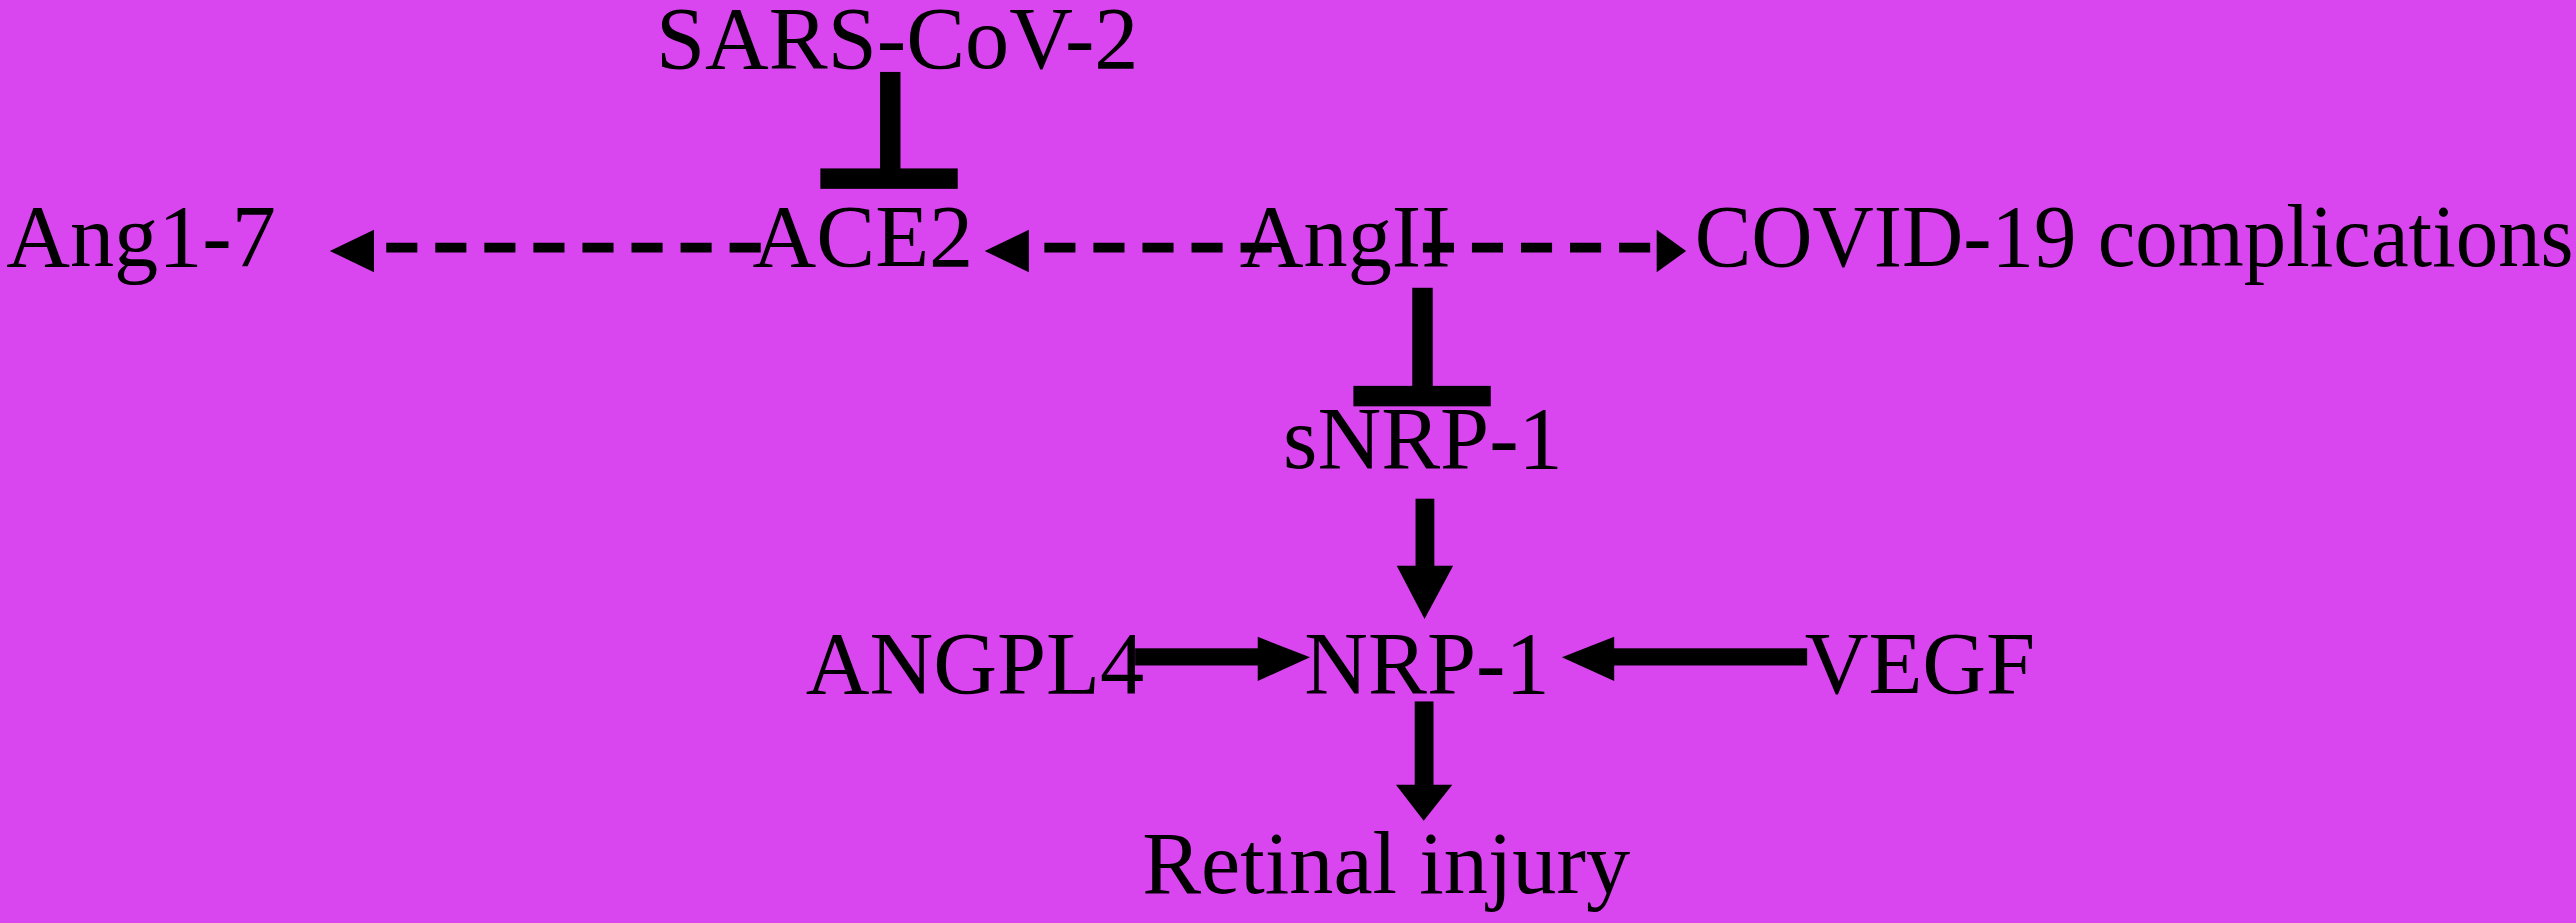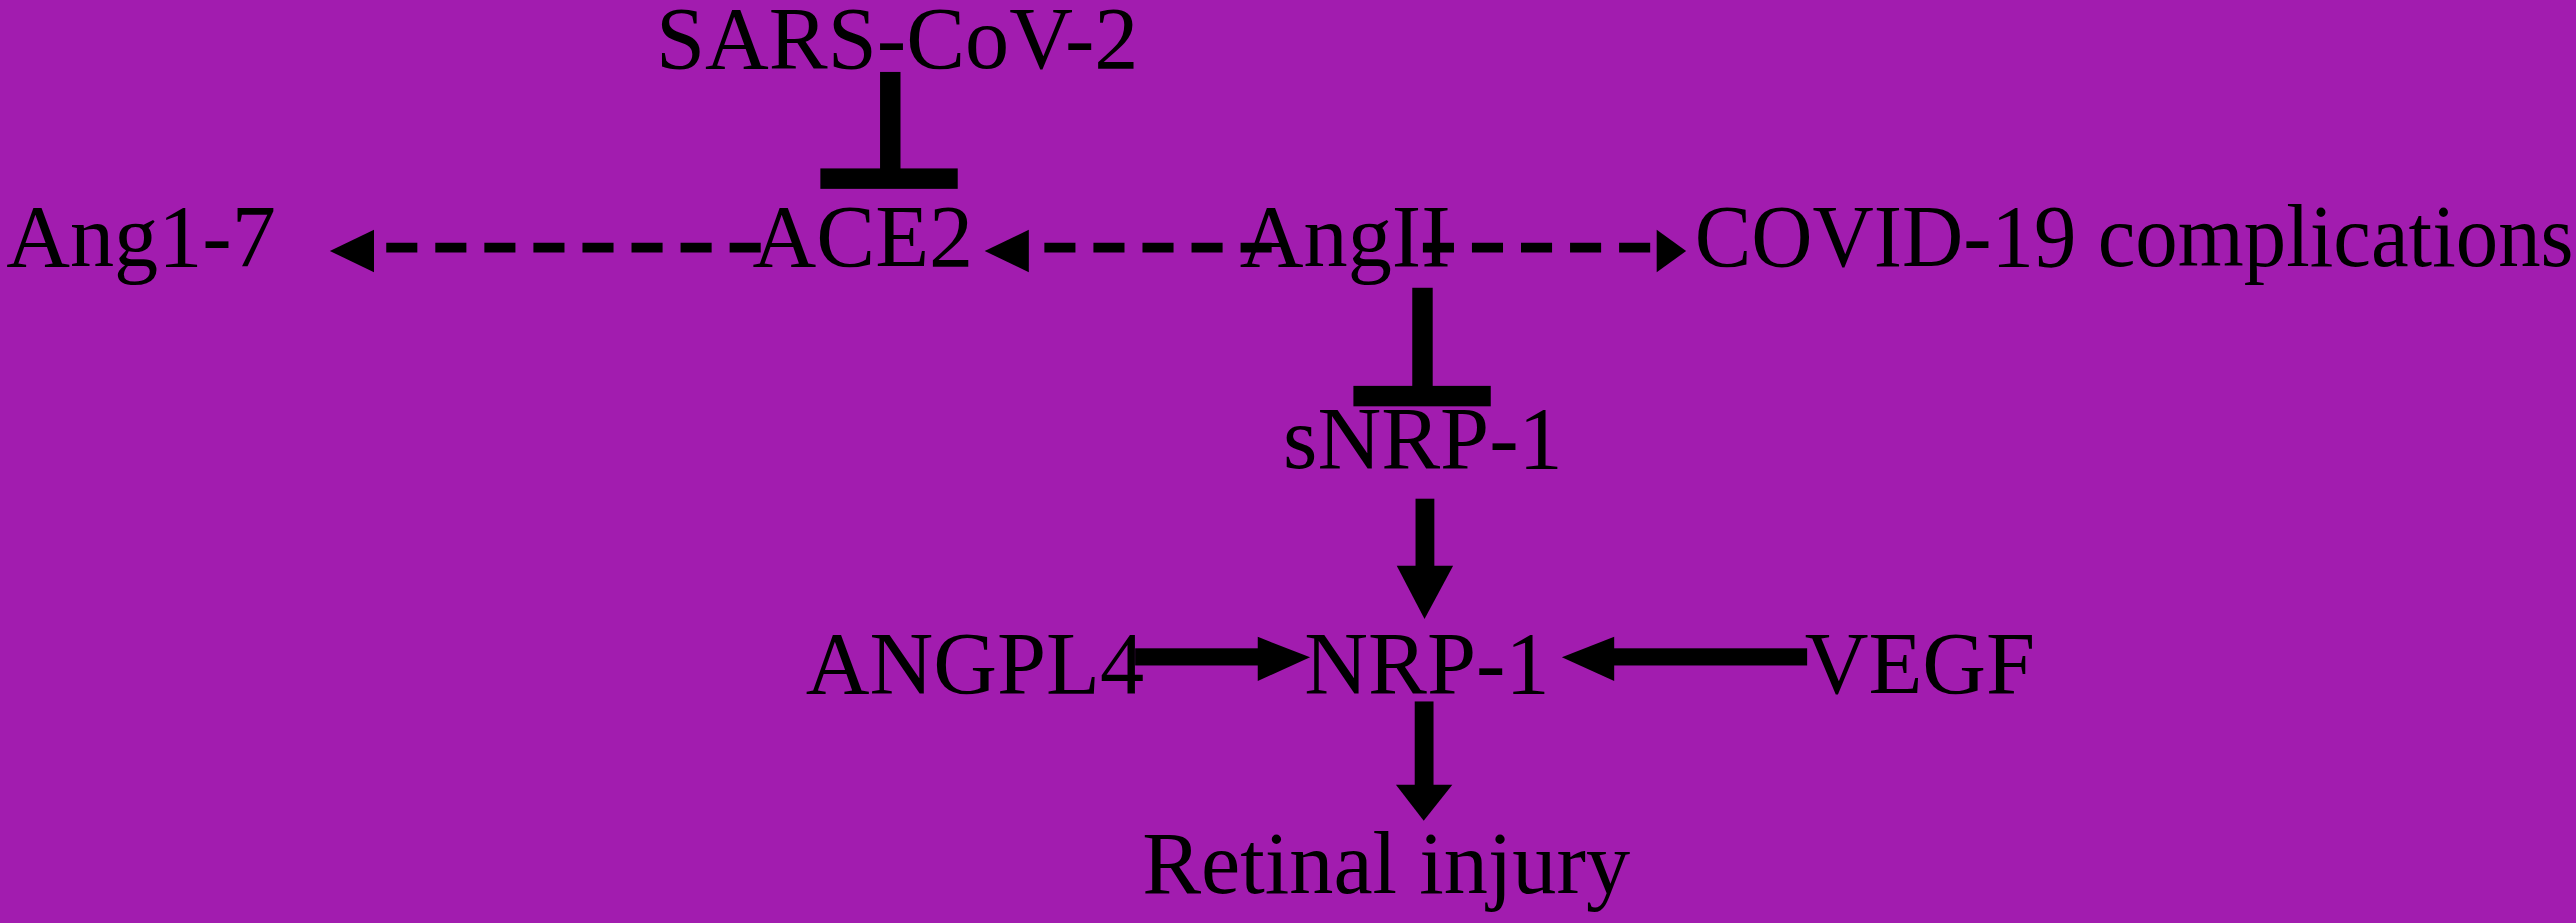--- a/index.html
+++ b/index.html
@@ -11,21 +11,21 @@
   body {
     width: 2576px;
     height: 923px;
     overflow: hidden;
     font-family: "Liberation Serif", "DejaVu Serif", serif;
   }
   #diagram-root {
     position: relative;
     width: 2576px;
     height: 923px;
-    background: #a21caf;
+    background: #d946ef;
   }
   svg#pathway-svg {
     display: block;
     width: 2576px;
     height: 923px;
   }
   .node-label {
     font-family: "Liberation Serif", "DejaVu Serif", serif;
     fill: #000000;
     font-weight: 400;

